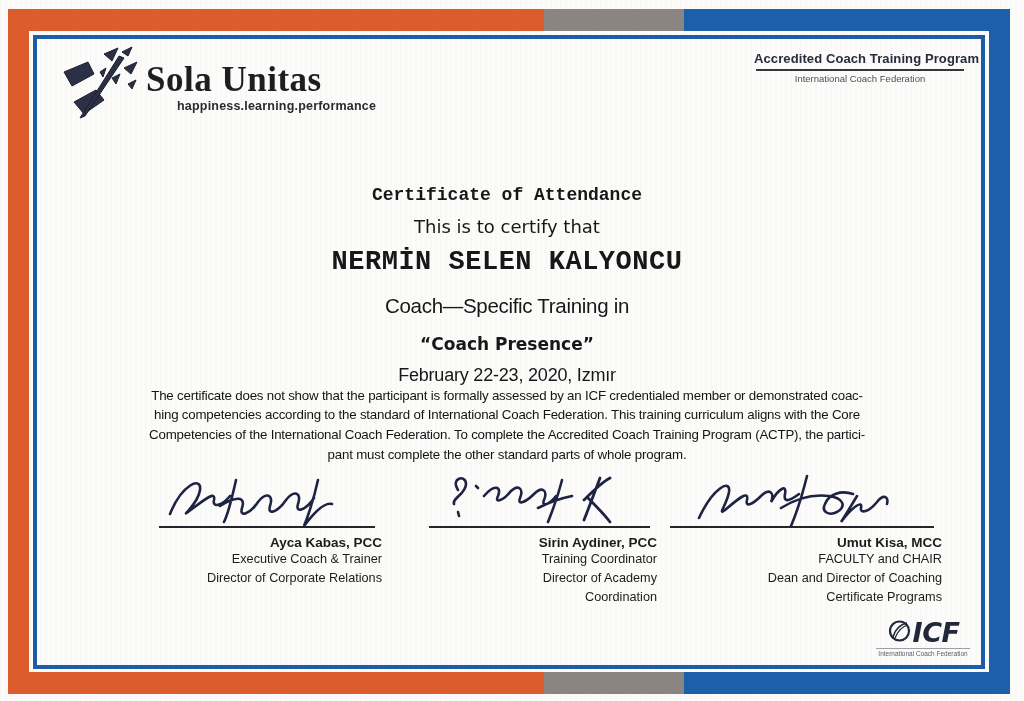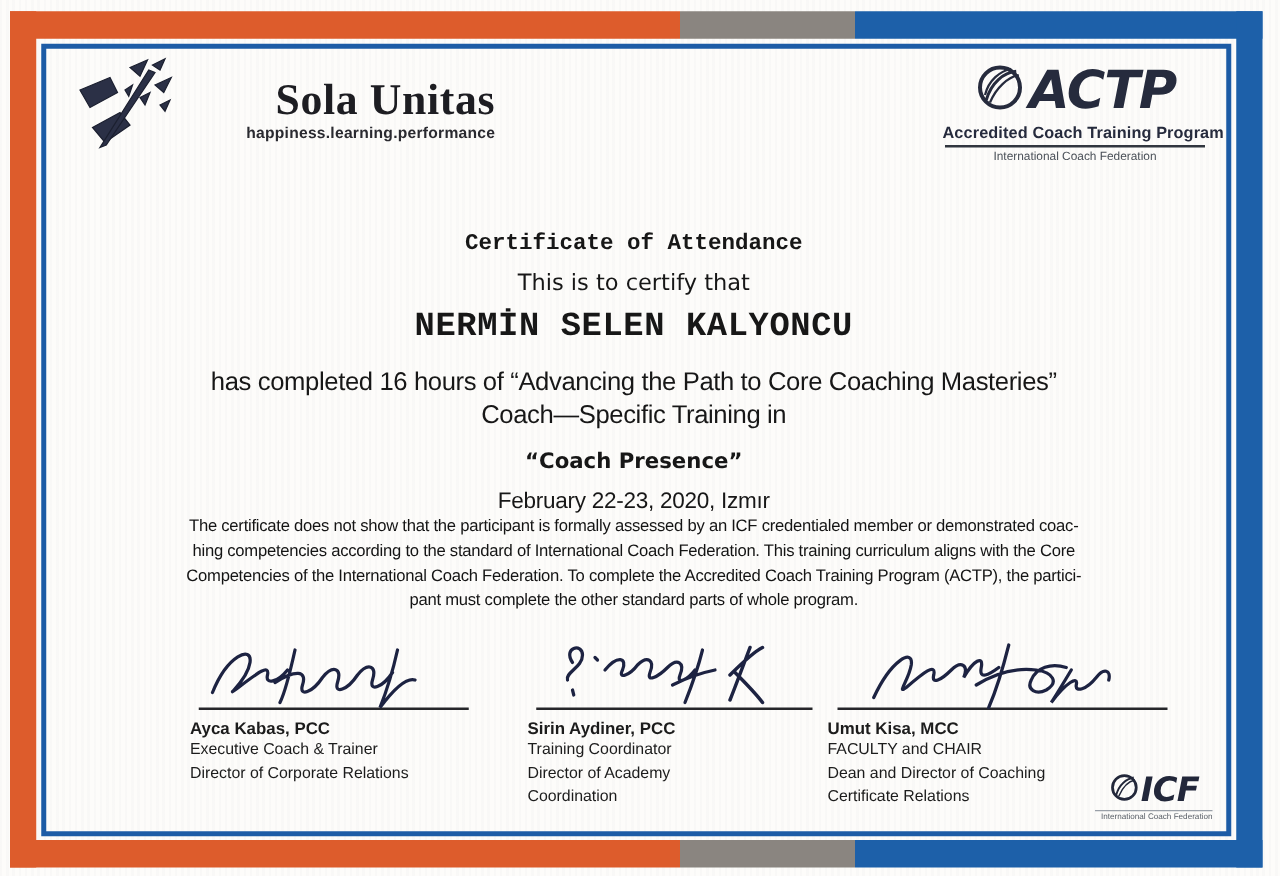--- a/index.html
+++ b/index.html
@@ -19,49 +19,49 @@
   .seg-orange { width:53.5%; background:#dd5c2c; }
   .seg-gray   { width:14%;   background:#8a8580; }
   .seg-blue   { flex:1;      background:#1d60a9; }
   .bar-left  { position:absolute; left:8px;  top:9px; bottom:7px; width:21px; background:#dd5c2c; }
   .bar-right { position:absolute; right:14px; top:9px; bottom:7px; width:21px; background:#1d60a9; }
 
   
   .frame { position:absolute; left:33px; top:35px; right:39px; bottom:32px; border:4px solid #1d5ca6; }
 
   
-  .sola { position:absolute; left:52px; top:44px; display:flex; align-items:center; gap:22px;text-align:right; }
+  .sola { position:absolute; left:52px; top:44px; display:flex; align-items:center; gap:2px; }
   .sola-text { display:flex; flex-direction:column; }
   .sola-name { font-family:"Liberation Serif", serif; font-weight:600; font-size:35px; color:#1d1d22; letter-spacing:0.5px; line-height:1; }
   .sola-tagline { font-size:12.5px; font-weight:bold; color:#2a2a30; letter-spacing:0.2px; margin-top:2px;padding-left:31px; }
 
   .actp { position:absolute; right:58px; top:48px; width:212px; text-align:center; color:#262b3d; }
   .actp-row { display:flex; align-items:center; justify-content:center; gap:2px; }
   .actp-acronym { font-family:"DejaVu Sans", sans-serif; font-weight:bold; font-style:italic; font-size:42px; line-height:1; letter-spacing:-1px; }
   .actp-program { font-size:13px; font-weight:bold; margin-top:3px; letter-spacing:0.1px; white-space:nowrap; }
   .actp-rule { height:2px; background:#31363f; margin:3px 2px 2px; }
   .actp-org { font-size:9.5px; color:#4a5058; }
 
-  .icf { position:absolute; right:46px; bottom:44px; width:110px; text-align:right; color:#22273a;margin-top:31px; }
+  .icf { position:absolute; right:46px; bottom:44px; width:110px; text-align:center; color:#22273a;margin-top:31px; }
   .icf-row { display:flex; align-items:center; justify-content:center; gap:1px; }
   .icf-acronym { font-family:"DejaVu Sans", sans-serif; font-weight:bold; font-style:italic; font-size:27px; line-height:1; letter-spacing:-0.5px; }
   .icf-org { font-size:6.5px; color:#5a6068; border-top:1px solid #9aa0a8; margin:1px 8px 0; padding-top:1px; white-space:nowrap; }
 
   
   .text-stack { position:absolute; left:70px; right:80px; top:185px; text-align:center; color:#171717; }
   .cert-title { font-family:Liberation Mono, monospace; font-weight:bold; font-size:18px; }
   .certify-line { font-family:"DejaVu Sans", sans-serif; font-size:18px; margin-top:11px; }
   .recipient-name { font-family:Liberation Mono, monospace; font-weight:bold; font-size:27px; letter-spacing:0.5px; margin-top:10px; }
   .completed { font-size:20.5px; letter-spacing:-0.3px; margin-top:16px; line-height:1.25; }
   .course-name { font-family:"DejaVu Sans", sans-serif; font-weight:bold; font-size:17px; margin-top:15px; }
   .date-location { font-size:18px; letter-spacing:-0.2px; margin-top:11px; }
   .disclaimer { font-size:13.3px; letter-spacing:-0.2px; line-height:1.48; color:#141414; }
 
   
-  .sig-col { position:absolute; top:512px; text-align:left; color:#1c1c1c; }
+  .sig-col { position:absolute; top:472px; text-align:right; color:#1c1c1c; }
   .sig-col-1 { left:152px; width:230px; }
   .sig-col-2 { left:422px; width:235px; }
   .sig-col-3 { left:662px; width:280px; }
   .sig-svg { display:block; margin:0 auto -8px; }
   .sig-line { border-top:2px solid #26262a; width:94%; margin:0 auto 7px; }
   .sig-name { font-size:13.5px; font-weight:bold; }
   .sig-role { font-size:12.7px; line-height:1.5; }
 </style>
 </head>
 <body>
@@ -99,42 +99,30 @@
         </g>
       </svg>
     </span>
     <div class="sola-text">
       <div class="sola-name">Sola Unitas</div>
       <div class="sola-tagline">happiness.learning.performance</div>
     </div>
   </div>
 
   <div class="actp">
-    <div class="actp-row">
-      <span>
-        <svg width="42" height="42" viewBox="0 0 42 42">
-          <circle cx="21" cy="22" r="16" fill="none" stroke="#262b3d" stroke-width="3.2"></circle>
-          <path d="M10 32 C 14 18, 24 10, 34 9" fill="none" stroke="#262b3d" stroke-width="2.4"></path>
-          <path d="M13 34 C 18 22, 27 14, 36 12" fill="none" stroke="#262b3d" stroke-width="1.8"></path>
-          <path d="M9 28 C 12 16, 21 9, 30 7" fill="none" stroke="#262b3d" stroke-width="1.8"></path>
-        </svg>
-      </span>
-      <span class="actp-acronym">ACTP</span>
-    </div>
     <div class="actp-program">Accredited Coach Training Program</div>
     <div class="actp-rule"></div>
     <div class="actp-org">International Coach Federation</div>
   </div>
 
   <div class="text-stack">
     <div class="cert-title">Certificate of Attendance</div>
     <div class="certify-line">This is to certify that</div>
     <div class="recipient-name">NERMİN SELEN KALYONCU</div>
     <div class="completed">
-      <div>has completed 16 hours of “Advancing the Path to Core Coaching Masteries”</div>
       <div>Coach—Specific Training in</div>
     </div>
     <div class="course-name">“Coach Presence”</div>
     <div class="date-location">February 22-23,  2020, Izmır</div>
     <div class="disclaimer">
       <div>The certificate does not show that the participant is formally assessed by an ICF credentialed member or demonstrated coac-</div>
       <div>hing competencies according to the standard of International Coach Federation. This training curriculum aligns with the Core</div>
       <div>Competencies of the International Coach Federation. To complete the Accredited Coach Training Program (ACTP), the partici-</div>
       <div>pant must complete the other standard parts of whole program.</div>
     </div>
@@ -163,21 +151,21 @@
   </div>
 
   <div class="sig-col sig-col-3">
     <svg class="sig-svg" width="230" height="62" viewBox="0 0 230 62">
       <path d="M12 46 C 26 16, 44 6, 42 20 C 40 32, 30 44, 38 38 C 52 26, 62 18, 60 28 C 58 36, 66 32, 74 24 C 82 16, 88 20, 84 30 C 92 16, 100 12, 98 22 C 96 32, 104 28, 112 22 M120 4 C 116 20, 110 40, 104 54 M94 36 C 110 26, 126 22, 142 24 C 156 26, 160 34, 150 40 C 142 44, 134 40, 138 32 C 142 22, 154 18, 166 22 M170 24 C 164 34, 158 44, 154 50 C 166 34, 176 28, 174 36 C 173 42, 182 40, 190 30 C 196 22, 202 24, 200 32" fill="none" stroke="#1d2342" stroke-width="2.6" stroke-linecap="round"></path>
     </svg>
     <div class="sig-line"></div>
     <div class="sig-name">Umut Kisa, MCC</div>
     <div class="sig-role">FACULTY and CHAIR</div>
     <div class="sig-role">Dean and Director of Coaching</div>
-    <div class="sig-role">Certificate Relations</div>
+    <div class="sig-role">Certificate Programs</div>
   </div>
 
   <div class="icf">
     <div class="icf-row">
       <span>
         <svg width="25" height="25" viewBox="0 0 25 25">
           <circle cx="12.5" cy="13" r="9.5" fill="none" stroke="#22273a" stroke-width="2.2"></circle>
           <path d="M6 19 C 8 11, 14 6, 20 5" fill="none" stroke="#22273a" stroke-width="1.5"></path>
           <path d="M8 20 C 11 13, 16 8, 21 7" fill="none" stroke="#22273a" stroke-width="1.2"></path>
         </svg>

